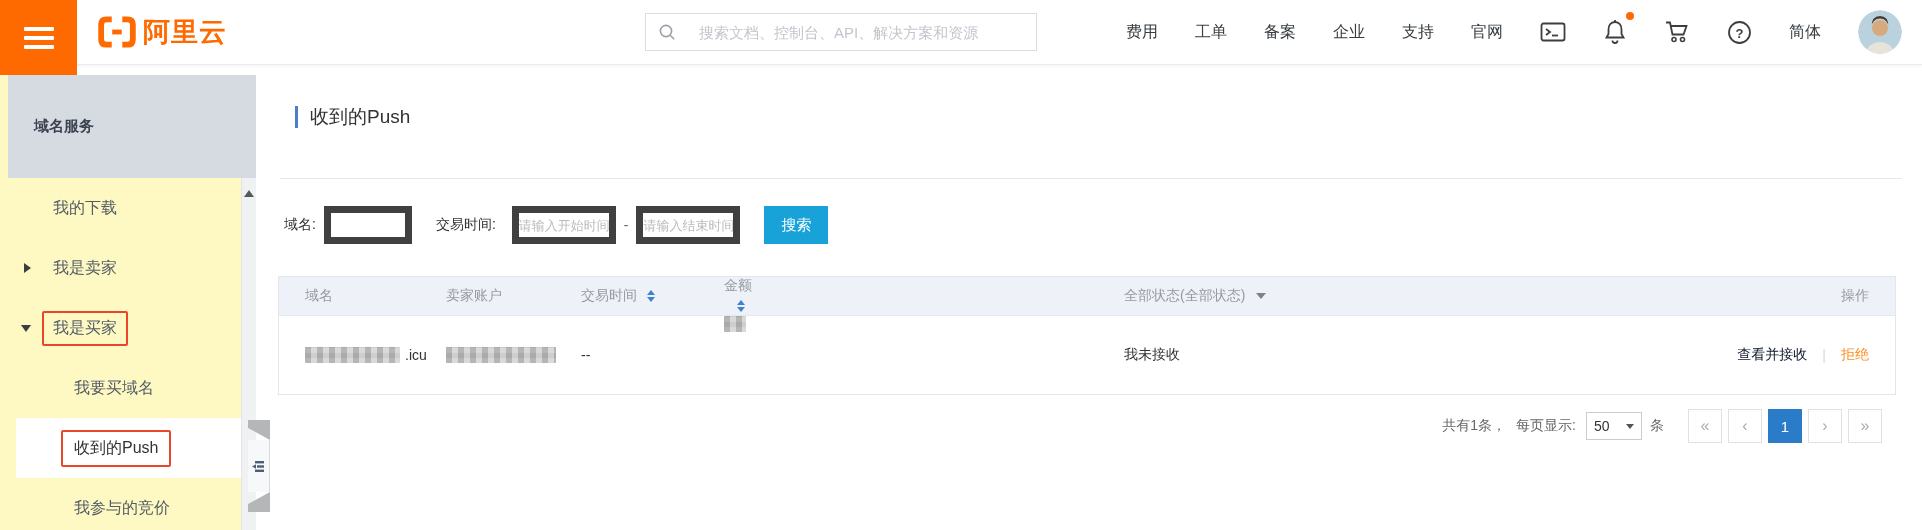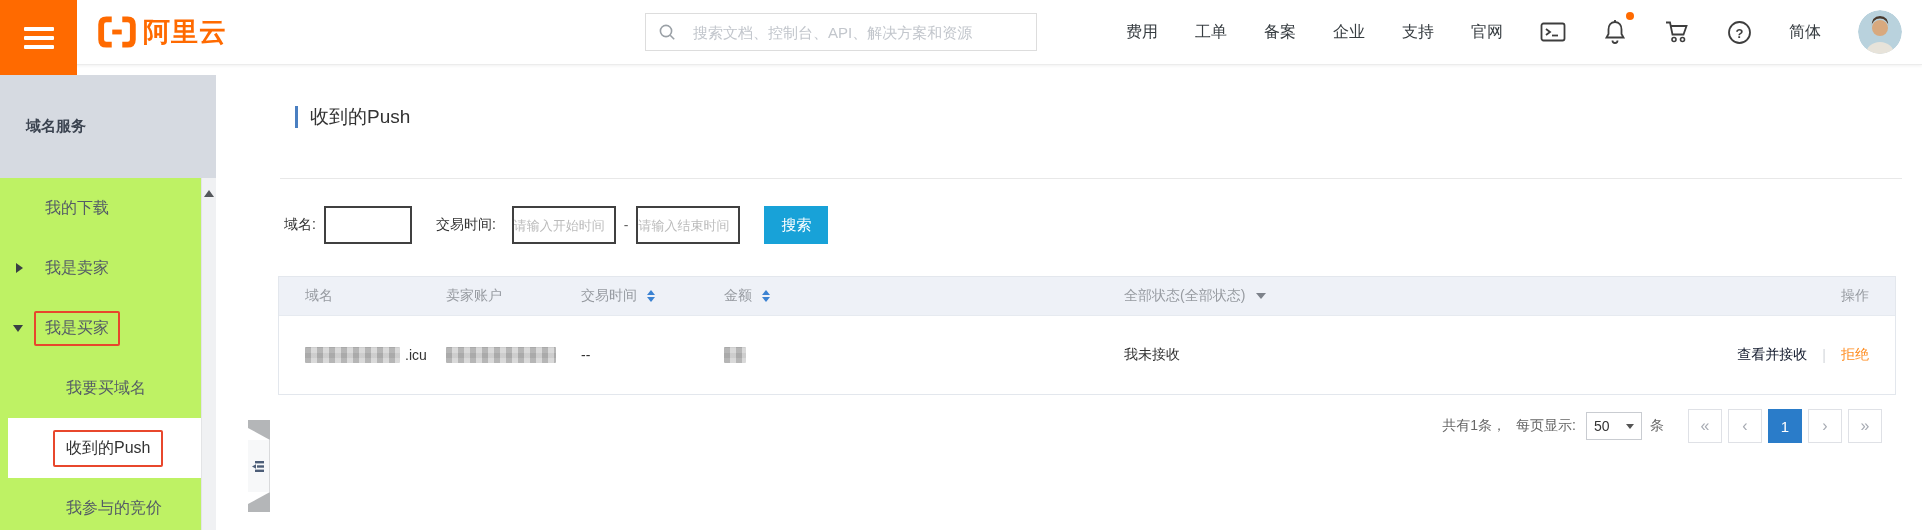--- a/index.html
+++ b/index.html
@@ -9,32 +9,32 @@
   }
   
   .hdr{position:absolute;top:0;left:0;right:0;height:64px;background:#fff;
        border-bottom:1px solid #ececec;box-shadow:0 1px 3px rgba(0,0,0,.06);z-index:5;}
   .burger{position:absolute;top:0;left:0;width:77px;height:75px;background:#FF6A00;z-index:7;
           display:flex;flex-direction:column;justify-content:center;align-items:center;gap:5px;cursor:pointer;}
   .burger .bar{width:30px;height:4px;background:#fff;border-radius:1px;}
   .logo{position:absolute;left:98px;top:0;height:64px;display:flex;align-items:center;gap:7px;}
   .logo-text{color:#FF6A00;font-size:27px;font-weight:bold;letter-spacing:1px;}
   .searchbox{position:absolute;left:645px;top:13px;width:392px;height:38px;border:1px solid #ddd;
-             display:flex;align-items:center;padding:0 12px;gap:15px;box-sizing:border-box;background:#fff;}
+             display:flex;align-items:center;padding:0 12px;gap:21px;box-sizing:border-box;background:#fff;}
   .searchbox input{border:none;outline:none;flex:1;font-size:15px;color:#333;background:transparent;
                    font-family:inherit;}
   .searchbox input::placeholder{color:#c2c6cc;}
   .hnav{position:absolute;right:20px;top:0;height:64px;display:flex;align-items:center;gap:37px;
         font-size:16px;color:#373d41;}
   .hnav .t{cursor:pointer;white-space:nowrap;}
   .hicon{display:flex;align-items:center;cursor:pointer;position:relative;}
   .dot{position:absolute;top:-7px;right:-7px;width:8px;height:8px;border-radius:50%;background:#FF6A00;}
   .avatar{width:44px;height:44px;border-radius:50%;overflow:hidden;cursor:pointer;}
   
-  .sidebar{position:absolute;left:0;top:64px;width:216px;bottom:0;background:#bef264;}
+  .sidebar{position:absolute;left:0;top:64px;width:248px;bottom:0;background:#fef9c3;padding-left:8px;}
   .sgap{height:11px;background:#fff;}
   .stitle{height:103px;background:#d6dae1;display:flex;align-items:center;padding-left:26px;
           font-size:15px;font-weight:bold;color:#3b4350;box-sizing:border-box;}
   .mi{height:60px;display:flex;align-items:center;font-size:16px;color:#545c66;cursor:pointer;
       position:relative;box-sizing:border-box;}
   .mi.lvl1{padding-left:45px;}
   .mi.lvl2{padding-left:58px;margin-left:8px;}
   .mi.sel{background:#fff;color:#333;}
   .tri-r{position:absolute;left:16px;width:0;height:0;border-top:5px solid transparent;
          border-bottom:5px solid transparent;border-left:7px solid #3a3f45;}
@@ -51,35 +51,35 @@
          align-items:center;justify-content:center;box-sizing:border-box;}
   .h-bot{height:20px;background:#b4b6b8;clip-path:polygon(0 60%,100% 0,100% 100%,0 100%);}
   
   .main{position:absolute;left:262px;top:64px;right:0;bottom:0;background:#fff;}
   .ptitle{position:absolute;left:33px;top:40px;display:flex;align-items:center;gap:12px;}
   .pbar{width:3px;height:22px;background:#4a7fc1;}
   .ptxt{font-size:19px;color:#333;}
   .divider{position:absolute;left:18px;right:20px;top:114px;height:1px;background:#e8e8e8;}
   .filters{position:absolute;left:22px;top:141px;height:40px;display:flex;align-items:center;font-size:14px;color:#333;}
   .filters label{white-space:nowrap;}
-  .f-inp{height:38px;border:2px solid #404040;box-sizing:border-box;outline:none;padding:0 0;
+  .f-inp{height:38px;border:7px solid #404040;box-sizing:border-box;outline:none;padding:0 0;
          font-size:13px;font-family:inherit;color:#333;background:#fff;}
   .f-inp::placeholder{color:#bbb;}
   .inp-dom{width:88px;margin-left:8px;}
   .inp-date{width:104px;}
   .lbl-time{margin-left:24px;margin-right:16px;}
   .dash{margin:0 8px;color:#666;}
   .btn-search{margin-left:24px;width:64px;height:38px;background:#18A2D8;color:#fff;border:none;
               font-size:15px;cursor:pointer;font-family:inherit;}
   .tbl{position:absolute;left:16px;right:26px;top:212px;border:1px solid #e3e7ed;background:#fff;}
   .thead{height:38px;background:#eef1f7;position:relative;font-size:14px;color:#979ba1;
          border-bottom:1px solid #e6eaf0;}
   .trow{height:78px;position:relative;font-size:14px;color:#333;background:#fff;}
   .cell{position:absolute;top:0;height:100%;display:flex;align-items:center;gap:5px;white-space:nowrap;}
-  .c1{left:26px;} .c2{left:167px;} .c3{left:302px;text-align:center;} .c4{left:445px;} .c5{left:845px;} .c6{right:26px;}
+  .c1{left:26px;} .c2{left:167px;} .c3{left:302px;text-align:center;} .c4{left:445px;flex-direction:column;} .c5{left:845px;} .c6{right:26px;}
   .sort{display:inline-flex;flex-direction:column;gap:2px;margin-left:5px;cursor:pointer;}
   .sort .u{width:0;height:0;border-left:4px solid transparent;border-right:4px solid transparent;
            border-bottom:5px solid #3b82d2;}
   .sort .d{width:0;height:0;border-left:4px solid transparent;border-right:4px solid transparent;
            border-top:5px solid #3b82d2;}
   .caret{width:0;height:0;border-left:5px solid transparent;border-right:5px solid transparent;
          border-top:6px solid #7d828a;margin-left:6px;}
   .blur{display:inline-block;height:16px;vertical-align:middle;border-radius:1px;
         background:repeating-linear-gradient(90deg,rgba(150,150,150,.55) 0 6px,rgba(215,215,215,.55) 6px 12px),
                    repeating-linear-gradient(0deg,#dcdcdc 0 5px,#c2c2c2 5px 10px);}

